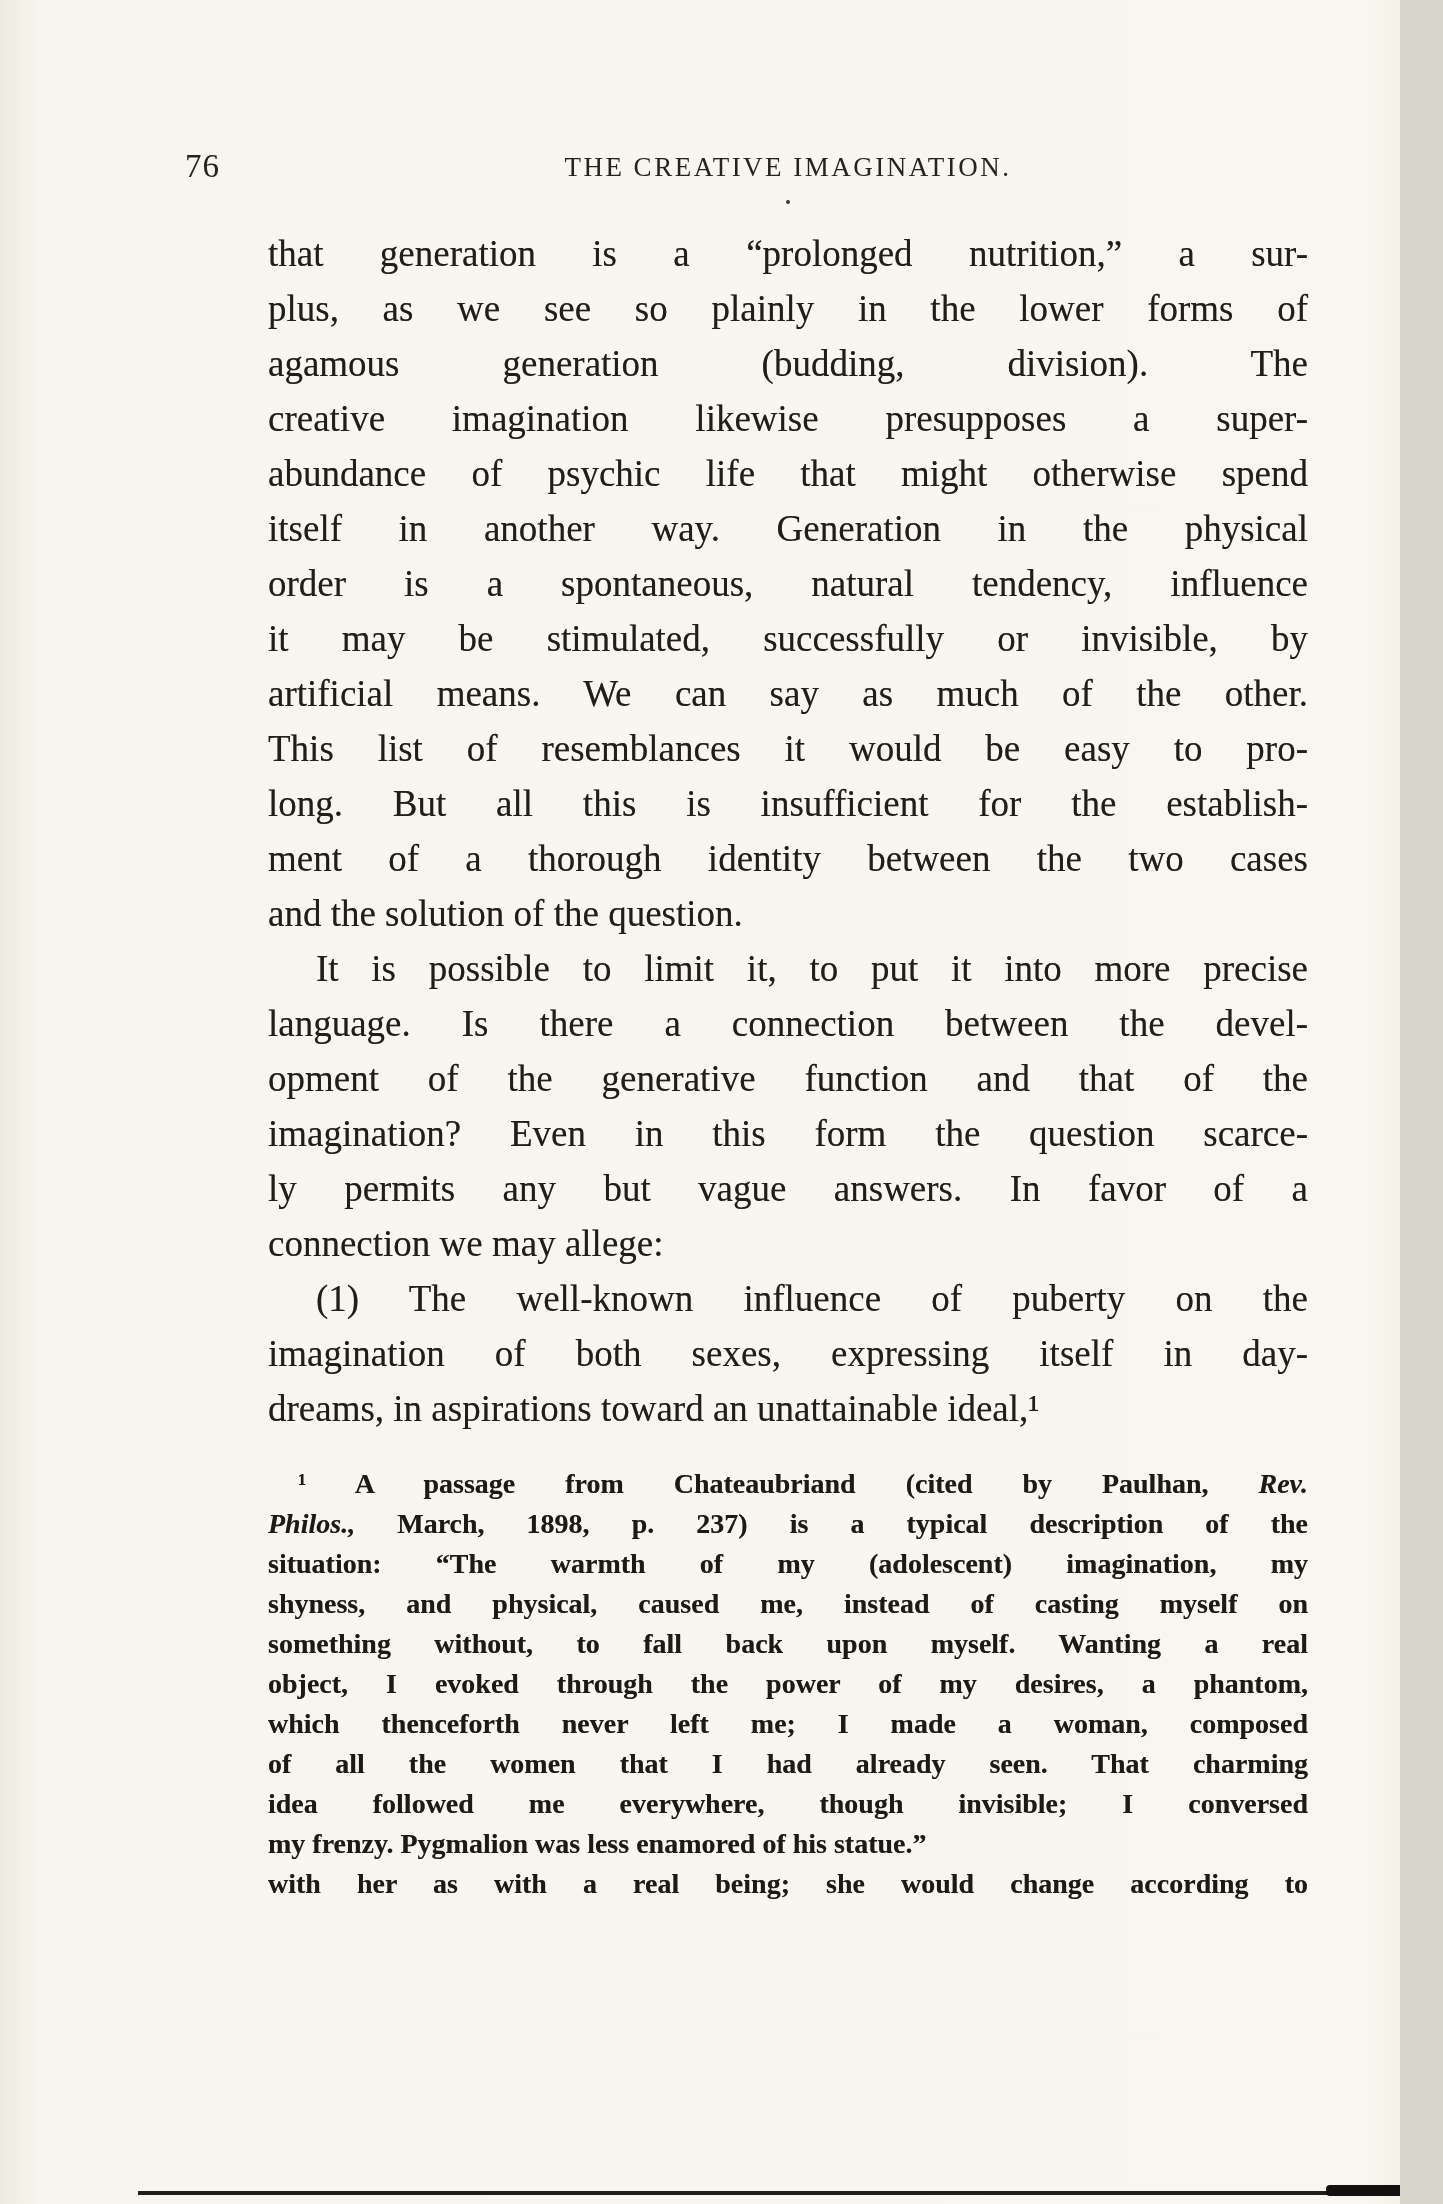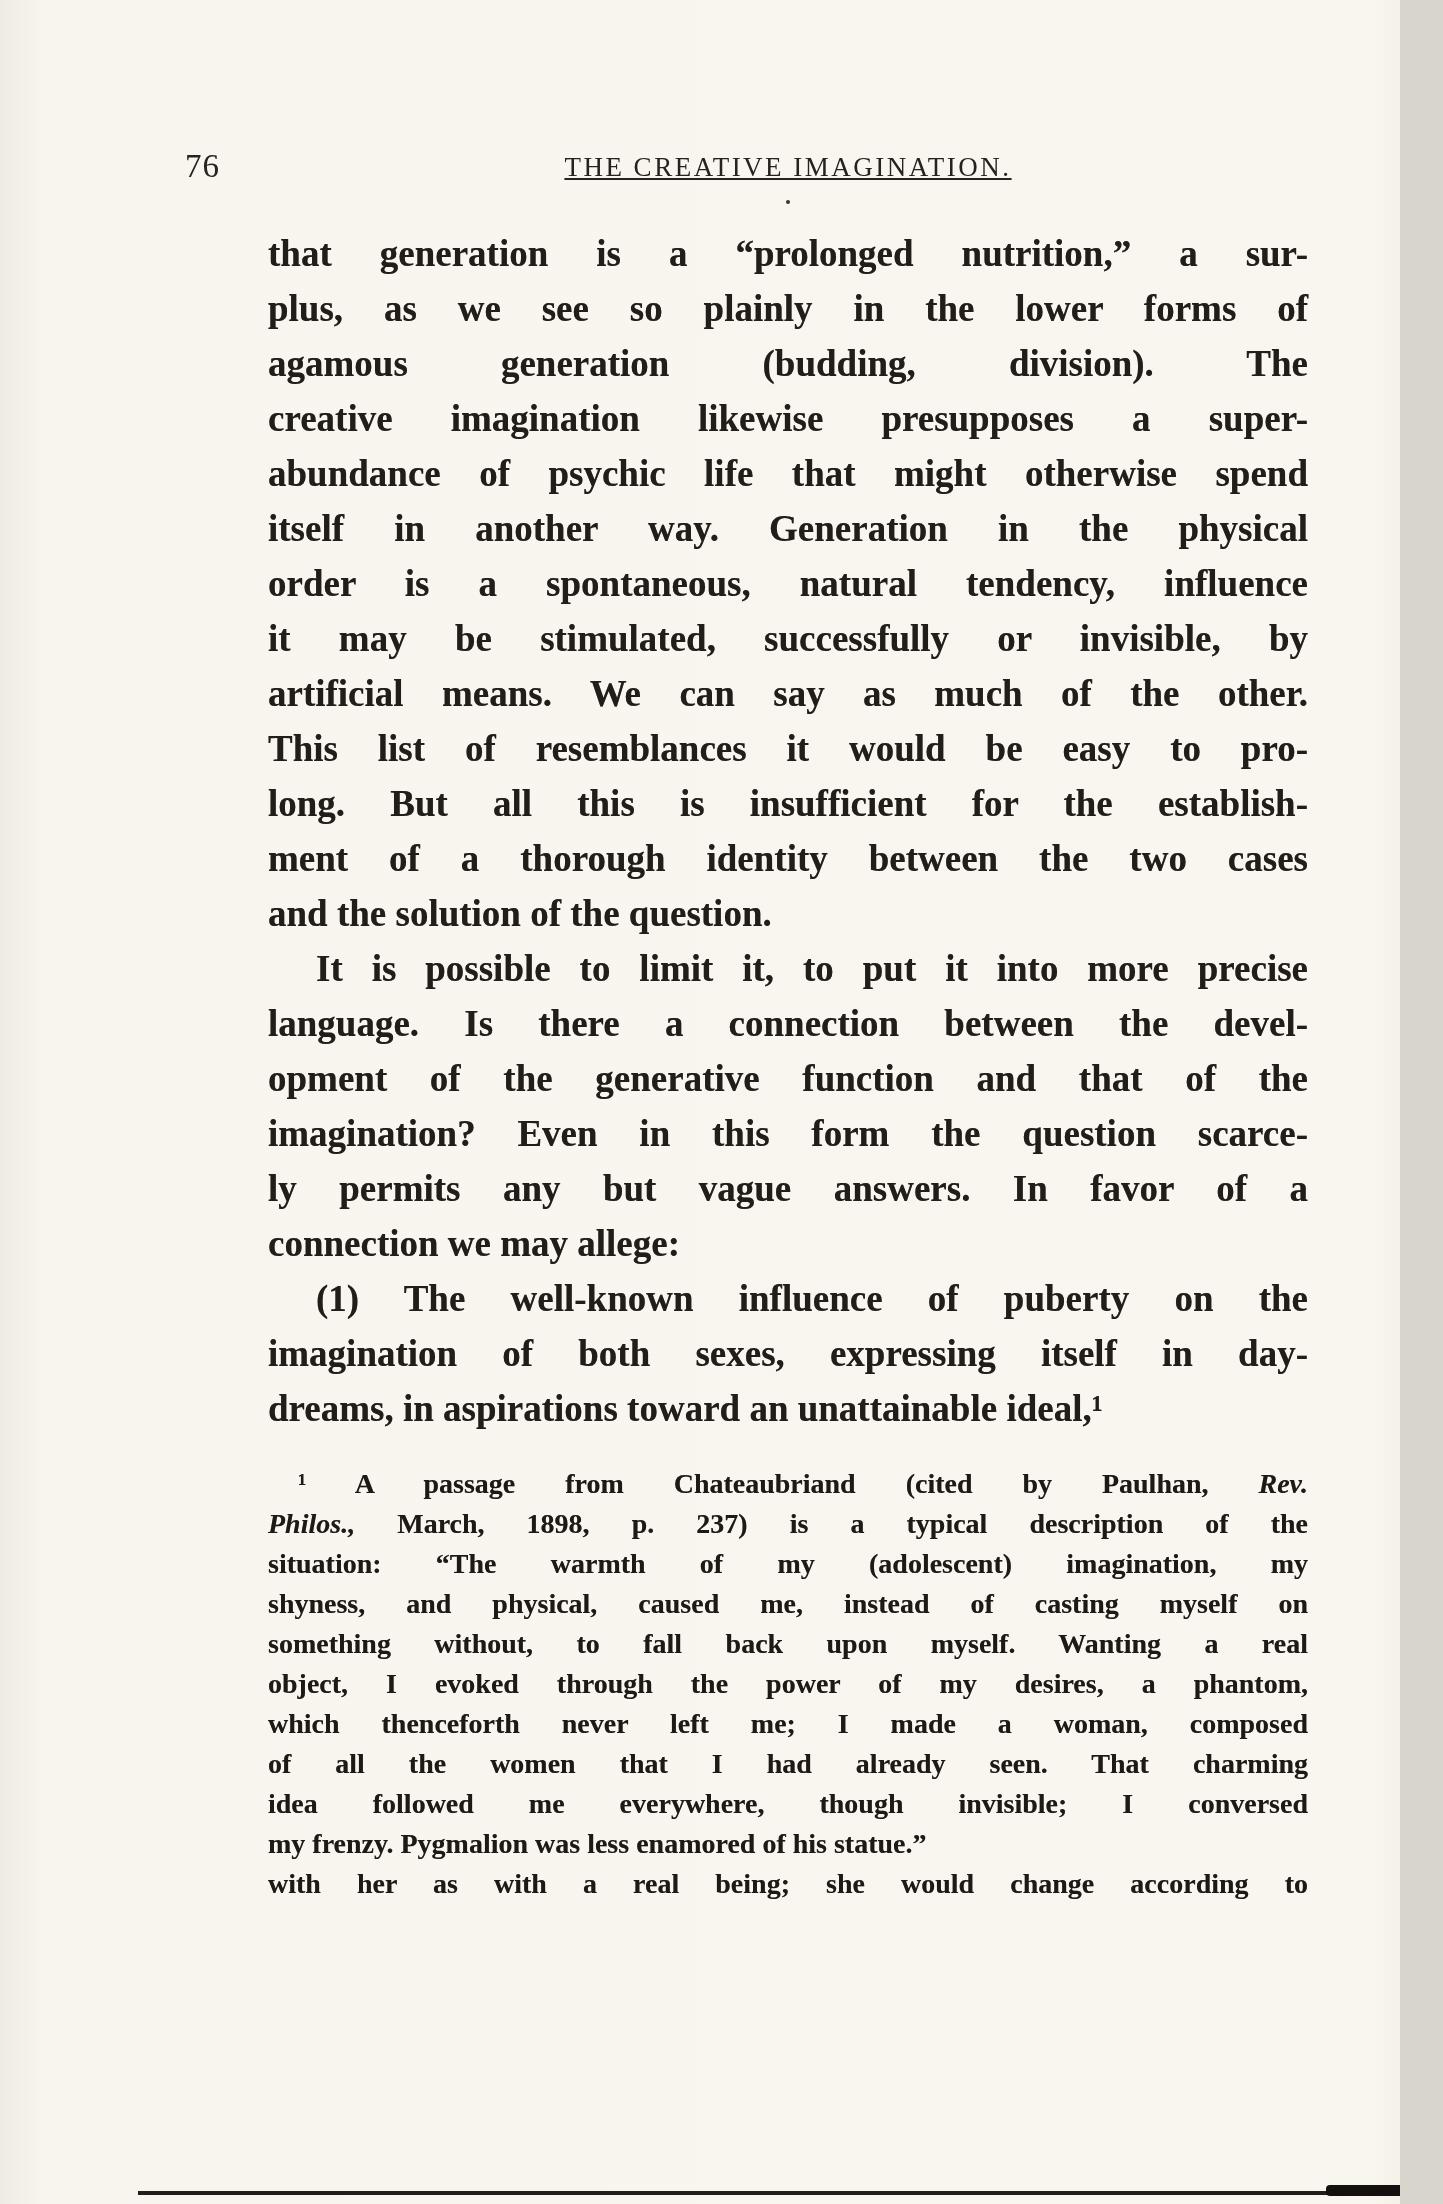--- a/index.html
+++ b/index.html
@@ -14,33 +14,33 @@
     background:
       linear-gradient(90deg,#eeebe2 0px,#f8f5ee 45px,#f9f6ef 1370px,#efebe1 1443px);
   }
   
   .page-number{
     position:absolute;left:185px;top:148px;
     font-size:33px;color:#26231f;letter-spacing:1px;
   }
   .running-title{
     position:absolute;left:268px;top:152px;width:1040px;
-    text-align:center;font-size:27px;letter-spacing:2.5px;color:#26231f;text-decoration:underline;
+    text-align:center;font-size:27px;letter-spacing:2.5px;color:#26231f;
   }
   .header-dot{
     position:absolute;left:786px;top:200px;width:4px;height:4px;
     background:#3a362f;border-radius:50%;
   }
   
   .body-text{
     position:absolute;left:268px;top:226px;width:1040px;
     font-size:37px;line-height:55px;color:#211e1a;
     text-shadow:0 0 0.6px rgba(20,15,10,.5);
   }
-  .body-line{text-align:justify;text-align-last:justify;font-weight:bold;}
+  .body-line{text-align:justify;text-align-last:justify;}
   .body-line.para-end{text-align-last:left;}
   .body-line.indent{padding-left:48px;}
   
   .footnote{
     position:absolute;left:268px;top:1464px;width:1040px;
     font-size:28px;line-height:40px;color:#1d1a16;font-weight:600;
     text-shadow:0 0 0.5px rgba(20,15,10,.45);
   }
   .footnote-line{text-align:justify;text-align-last:justify;}
   .footnote-line.para-end{text-align-last:left;}

